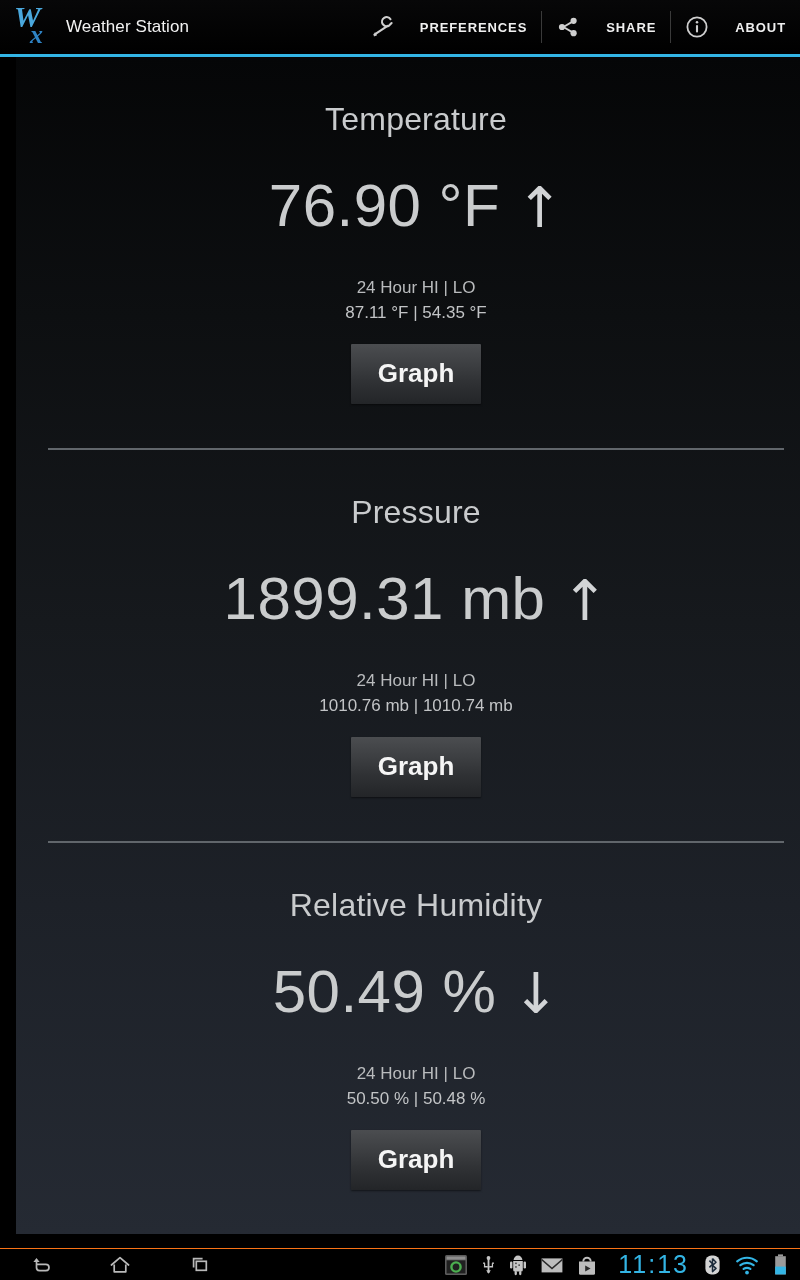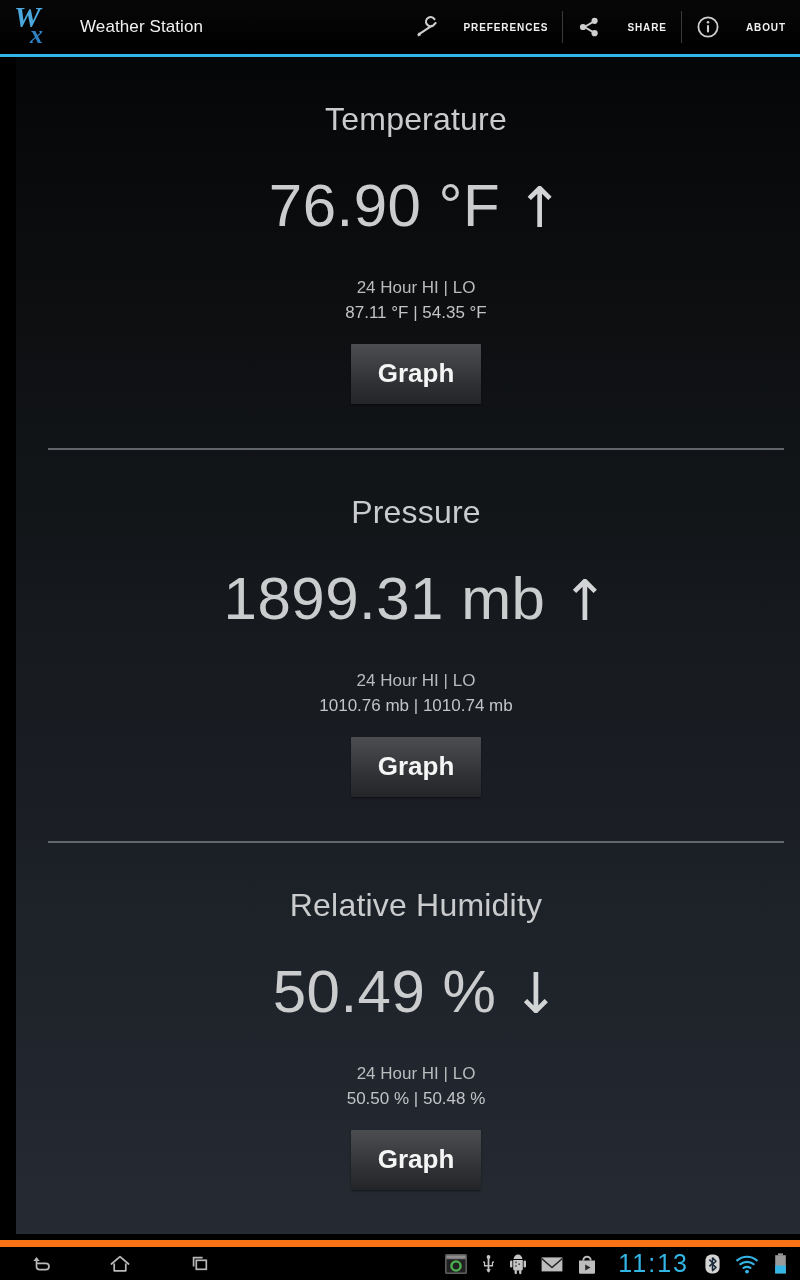--- a/index.html
+++ b/index.html
@@ -36,36 +36,36 @@
   }
   #logo-x {
     position:absolute; left:30px; top:22px;
     font-family:"Liberation Serif", serif;
     font-style:italic; font-weight:700;
     font-size:26px; color:#2f83c4;
     line-height:1;
   }
   #app-title {
     color:#f2f2f2; font-size:17px; letter-spacing:.1px;
-    margin-left:18px;
+    margin-left:4px;
   }
   #bar-actions {
     margin-left:auto; display:flex; align-items:stretch; height:54px;
   }
   .bar-action {
     display:flex; align-items:center; gap:9px;
     padding:0 14px; height:54px;
     position:relative;
   }
   .bar-action + .bar-action::before {
     content:""; position:absolute; left:0; top:11px;
     width:1px; height:32px; background:#3a3a3a;
   }
   .bar-action .lbl {
-    color:#f0f0f0; font-size:10px; font-weight:700;
+    color:#f0f0f0; font-size:13px; font-weight:700;
     letter-spacing:.9px;
     padding-left:16px;
   }
   .bar-icon { width:26px; height:26px; display:block; }
   #accent-line {
     position:absolute; top:54px; left:0;
     width:800px; height:3px; background:#33b5e5;
   }
 
   
@@ -118,24 +118,24 @@
   .divider {
     width:736px; height:2px;
     background:#61666b;
     margin:0 auto;
     flex:0 0 auto;
   }
 
   
   #nav-bar {
     position:absolute; bottom:0; left:0;
-    width:800px; height:40px;
+    width:800px; height:32px;
     background:#000;
     display:flex; align-items:center;
-    border-top:7px solid #f97316;
+    border-top:1px solid #f97316;
   }
   .nav-btn {
     width:80px; height:46px;
     display:flex; align-items:center; justify-content:center;
   }
   #tray {
     margin-left:auto; display:flex; align-items:center;
     gap:13px; padding-right:12px; height:46px;
   }
   .tray-icon { display:block; }

